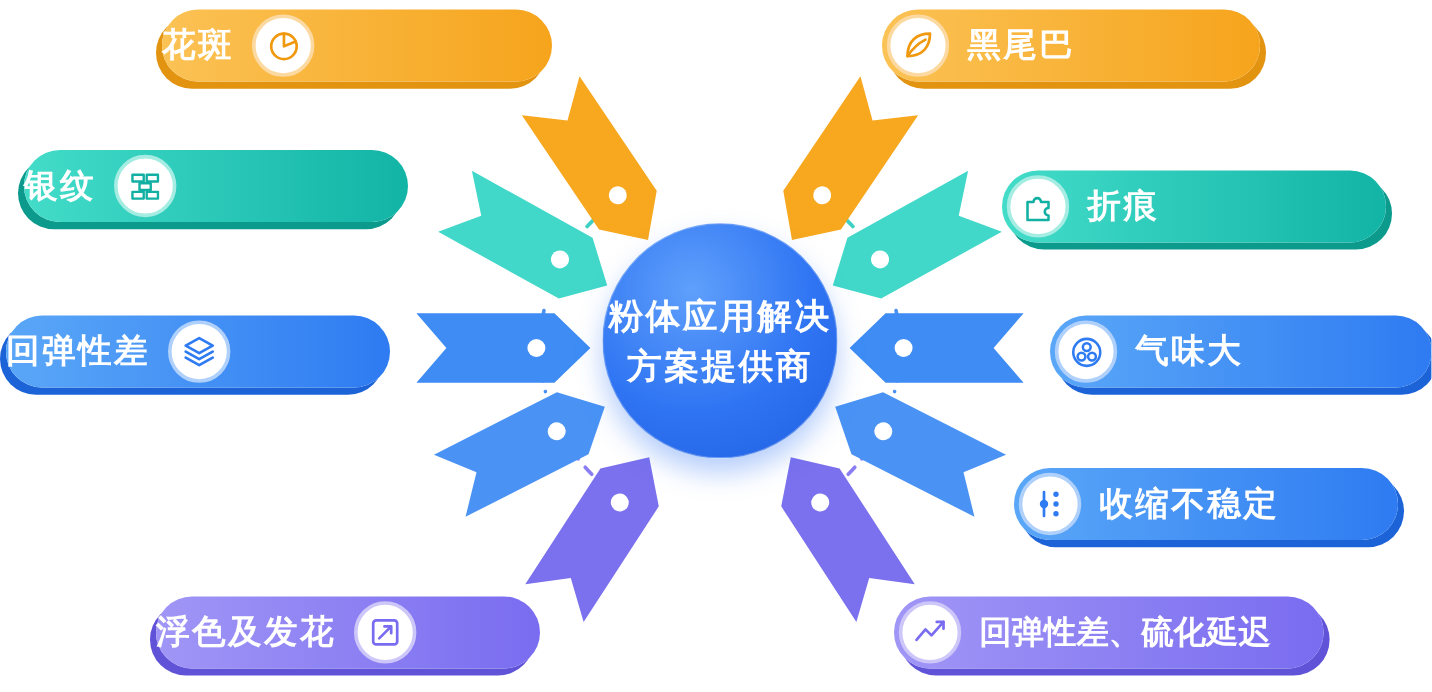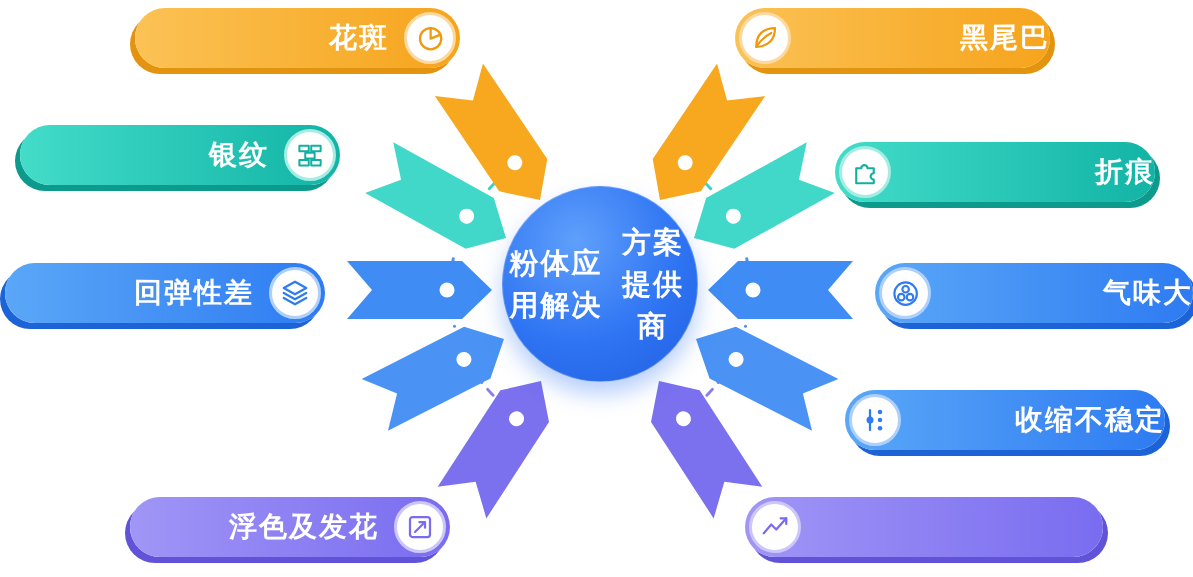--- a/index.html
+++ b/index.html
@@ -6,32 +6,32 @@
   .stage{
     position:relative;width:1193px;height:577px;overflow:hidden;
     font-family:"DejaVu Sans","Liberation Sans",sans-serif;background:#ffffff;
   }
   
   .connectors{position:absolute;left:0;top:0;z-index:1;}
   
   .center-circle{
     position:absolute;left:502px;top:186px;width:196px;height:196px;border-radius:50%;
     background:radial-gradient(circle at 38% 28%, #5fa0fb 0%, #2f74f3 55%, #1f5fe0 100%);
-    display:flex;flex-direction:row;justify-content:center;align-items:center;
+    display:flex;flex-direction:column;justify-content:center;align-items:center;
     color:#fff;z-index:2;box-shadow:0 12px 22px rgba(47,116,243,.35);
     border:1px solid rgba(255,255,255,.25);box-sizing:border-box;
   }
   .center-circle div{font-size:29px;font-weight:700;letter-spacing:2px;line-height:1.45;text-align:center;}
   
   .pill{
     position:absolute;height:60px;border-radius:32px;display:flex;align-items:center;
     color:#fff;font-weight:700;font-size:28px;letter-spacing:2px;z-index:3;box-sizing:border-box;
   }
-  .pill.left{justify-content:flex-end;padding-right:4px;gap:15px;}
-  .pill.right{justify-content:space-between;padding-left:4px;gap:15px;}
+  .pill.left{justify-content:flex-start;padding-right:4px;gap:15px;}
+  .pill.right{justify-content:flex-start;padding-left:4px;gap:15px;}
   .icon-circle{
     width:52px;height:52px;border-radius:50%;background:#fff;flex:none;
     display:flex;align-items:center;justify-content:center;border:3px solid;box-sizing:border-box;
   }
   .icon-circle svg{width:30px;height:30px;display:block;}
   
   .orange{background:linear-gradient(90deg,#fbc255,#f6a41c);box-shadow:-5px 6px 0 0 #e29310;}
   .pill.right.orange{box-shadow:5px 6px 0 0 #e29310;}
   .orange .icon-circle{border-color:#fbd9a0;color:#f0990f;}
   .teal{background:linear-gradient(90deg,#43dcc9,#12b4a6);box-shadow:-5px 6px 0 0 #0c9a8d;}
@@ -207,15 +207,16 @@
     <span class="pill-label">收缩不稳定</span>
   </div>
 
   <div id="p9" class="pill right purple">
     <span class="icon-circle">
       <svg viewBox="0 0 24 24" fill="none" stroke="currentColor" stroke-width="1.8" stroke-linecap="round" stroke-linejoin="round">
         <path d="M3 17 L9 10 L13 14 L21 5"></path>
           <path d="M16.5 5 H21 V9.5"></path>
       </svg>
     </span>
+    <span class="pill-label">回弹性差、硫化延迟</span>
   </div>
 
 </div>
 
 </body></html>

